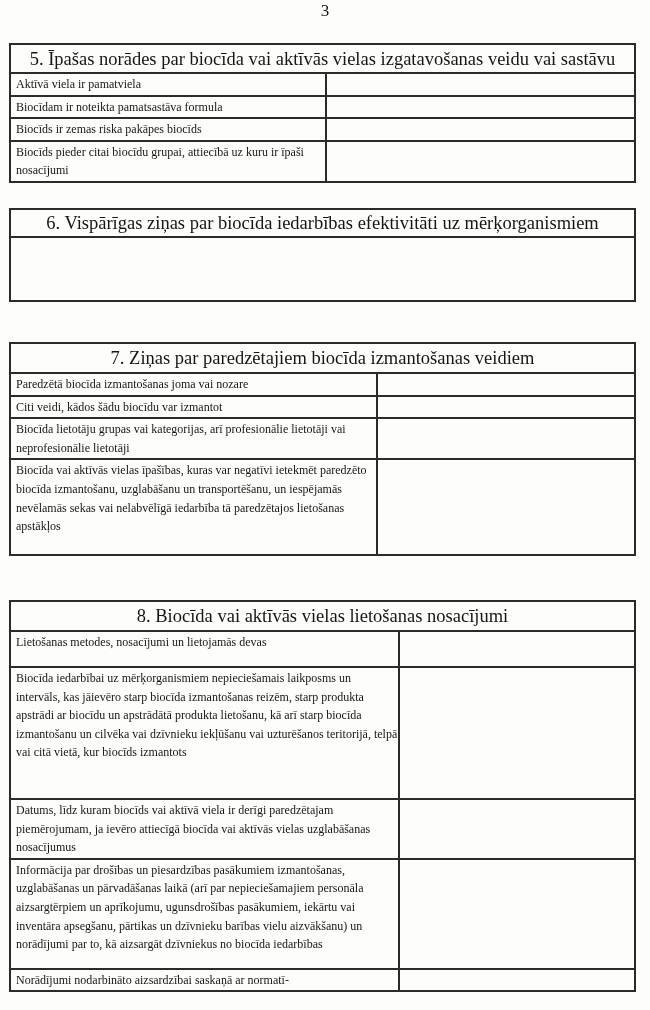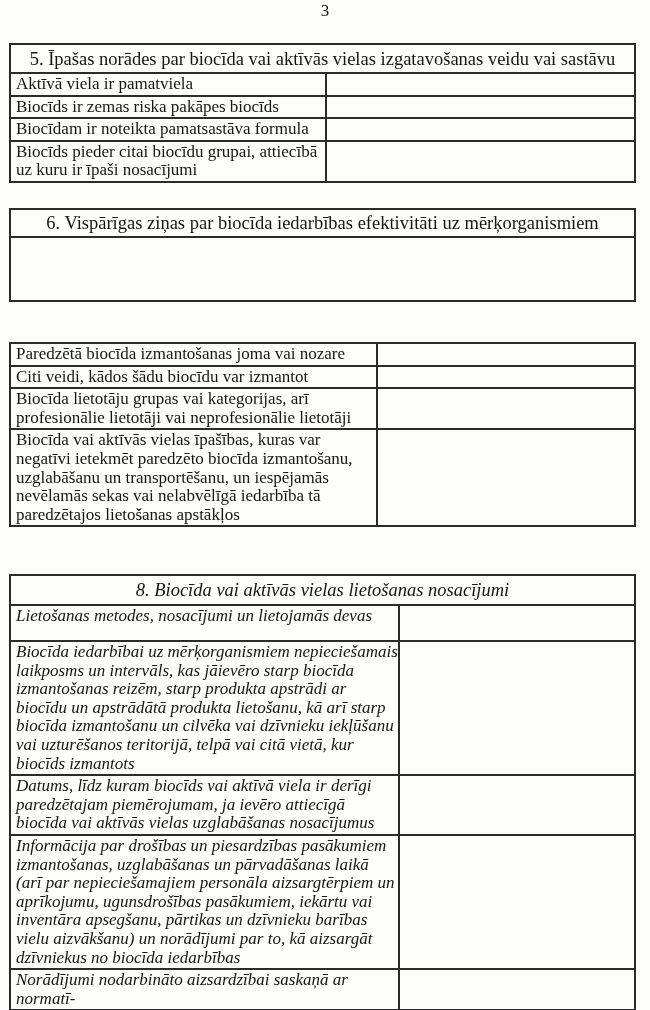--- a/index.html
+++ b/index.html
@@ -24,37 +24,37 @@
   table.sec {
     position: absolute;
     left: 9px;
     width: 627px;
     border-collapse: collapse;
     table-layout: fixed;
   }
   table.sec td {
     border: 2px solid #2b2b2b;
     vertical-align: top;
-    font-size: 17px;
+    font-size: 12px;
     line-height: 18.6px;
     padding: 1px 0 1px 5px;
     word-wrap: break-word;
     overflow: hidden;
   }
   table.sec td.title {
     text-align: center;
     vertical-align: middle;
     font-size: 18.5px;
     line-height: 22px;
     padding: 2px 10px;
   }
   #t5 { top: 43px; }
   #t6 { top: 208px; }
   #t7 { top: 342px; }
-  #t8 { top: 574px; font-style: italic; }
+  #t8 { top: 600px; }
   #t5 col.c1 { width: 316px; }
   #t7 col.c1 { width: 367px; }
   #t8 col.c1 { width: 389px; }
 </style>
 </head>
 <body>
 
 <div class="page">
 
   <div class="page-number">3</div>
@@ -66,25 +66,25 @@
       </colgroup>
     <tbody>
       <tr style="height:29px">
         <td class="title" colspan="2">5. Īpašas norādes par biocīda vai aktīvās vielas izgatavošanas veidu vai sastāvu</td>
       </tr>
       <tr style="height:21px">
         <td class="lbl">Aktīvā viela ir pamatviela</td>
         <td class="val"></td>
       </tr>
       <tr style="height:21px">
-        <td class="lbl">Biocīds ir zemas riska pakāpes biocīds</td>
+        <td class="lbl">Biocīdam ir noteikta pamatsastāva formula</td>
         <td class="val"></td>
       </tr>
       <tr style="height:21px">
-        <td class="lbl">Biocīdam ir noteikta pamatsastāva formula</td>
+        <td class="lbl">Biocīds ir zemas riska pakāpes biocīds</td>
         <td class="val"></td>
       </tr>
       <tr style="height:40px">
         <td class="lbl">Biocīds pieder citai biocīdu grupai, attiecībā uz kuru ir īpaši nosacījumi</td>
         <td class="val"></td>
       </tr>
     </tbody>
   </table>
 
   <table class="sec" id="t6">
@@ -97,20 +97,23 @@
       </tr>
     </tbody>
   </table>
 
   <table class="sec" id="t7">
     <colgroup>
         <col class="c1">
         <col class="c2">
       </colgroup>
     <tbody>
+      <tr style="height:30px">
+        <td class="title" colspan="2">7. Ziņas par paredzētajiem biocīda izmantošanas veidiem</td>
+      </tr>
       <tr style="height:19px">
         <td class="lbl">Paredzētā biocīda izmantošanas joma vai nozare</td>
         <td class="val"></td>
       </tr>
       <tr style="height:18px">
         <td class="lbl">Citi veidi, kādos šādu biocīdu var izmantot</td>
         <td class="val"></td>
       </tr>
       <tr style="height:38px">
         <td class="lbl">Biocīda lietotāju grupas vai kategorijas, arī profesionālie lietotāji vai neprofesionālie lietotāji</td>

